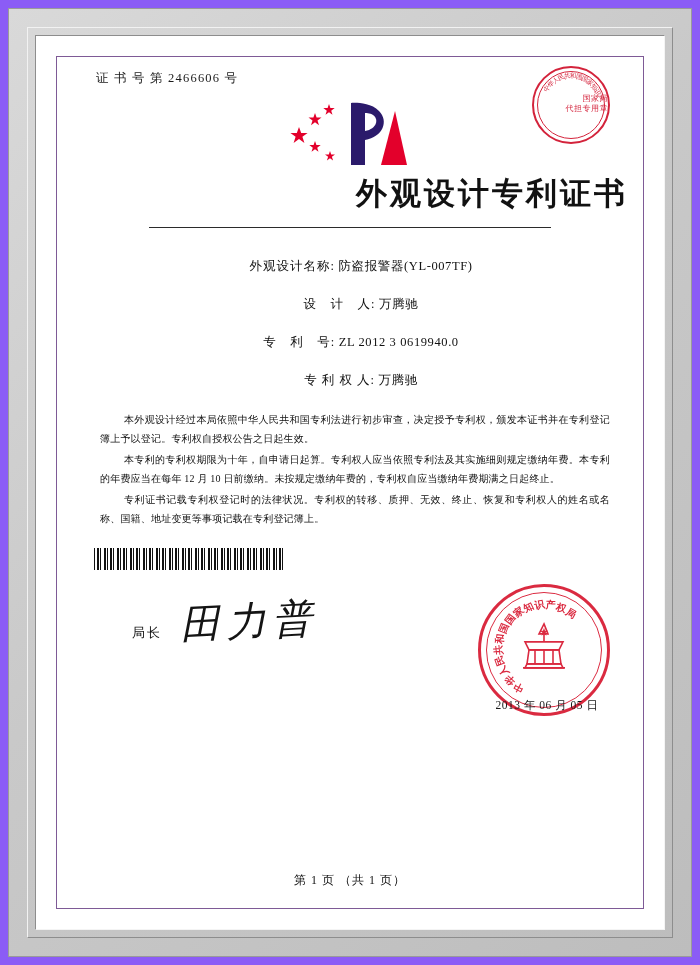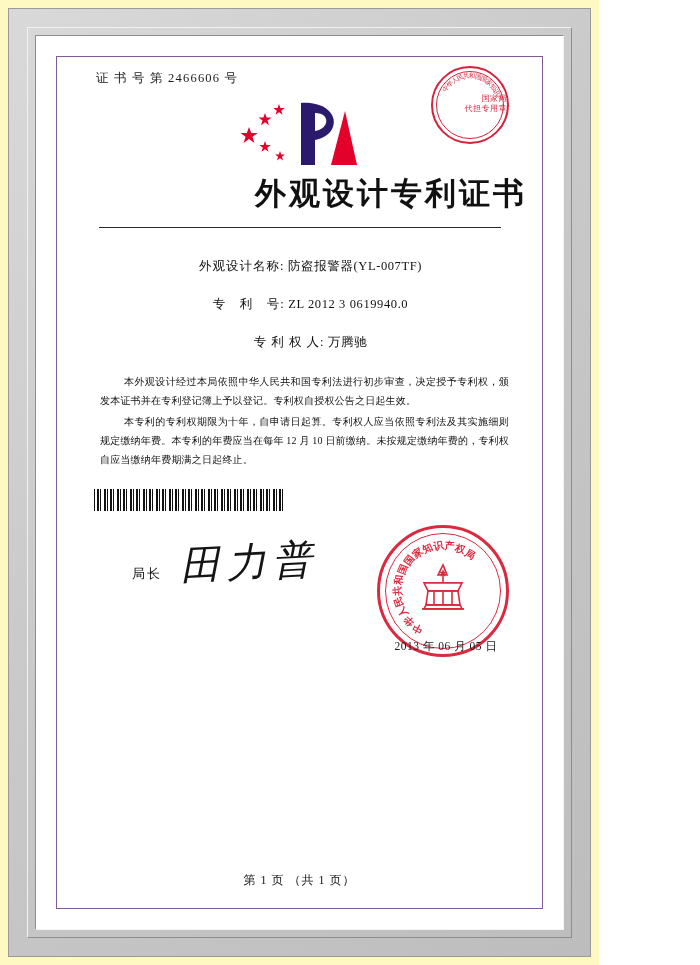--- a/index.html
+++ b/index.html
@@ -10,23 +10,23 @@
   body {
     width: 700px;
     height: 965px;
     font-family: "Liberation Serif", serif;
     overflow: hidden;
   }
 
   
   .page {
     position: relative;
-    width: 599px;
+    width: 700px;
     height: 965px;
-    background: #fef9c3;
+    background: #8b5cf6;
     box-sizing: border-box;
   }
   .frame-outer {
     position: absolute;
     left: 8px; top: 8px; right: 8px; bottom: 8px;
     border: 1px solid #9a9a9a;
     background: linear-gradient(135deg, #d9d9d9 0%, #c9c9c9 45%, #bdbdbd 100%);
     box-sizing: border-box;
   }
   .frame-bevel {
@@ -336,32 +336,37 @@
 
       <h1 class="title">外观设计专利证书</h1>
       <div class="title-rule"></div>
 
       <div class="fields">
         <div class="field">
           <span class="lbl">外观设计名称:</span>
           <span class="val">防盗报警器(YL-007TF)</span>
         </div>
         <div class="field">
+          <span class="lbl">设　计　人:</span>
+          <span class="val">万腾驰</span>
+        </div>
+        <div class="field">
           <span class="lbl">专　利　号:</span>
           <span class="val">ZL 2012 3 0619940.0</span>
         </div>
         <div class="field">
           <span class="lbl">专 利 权 人:</span>
           <span class="val">万腾驰</span>
         </div>
       </div>
 
       <div class="paragraphs">
         <p>本外观设计经过本局依照中华人民共和国专利法进行初步审查，决定授予专利权，颁发本证书并在专利登记簿上予以登记。专利权自授权公告之日起生效。</p>
         <p>本专利的专利权期限为十年，自申请日起算。专利权人应当依照专利法及其实施细则规定缴纳年费。本专利的年费应当在每年 12 月 10 日前缴纳。未按规定缴纳年费的，专利权自应当缴纳年费期满之日起终止。</p>
+        <p>专利证书记载专利权登记时的法律状况。专利权的转移、质押、无效、终止、恢复和专利权人的姓名或名称、国籍、地址变更等事项记载在专利登记簿上。</p>
       </div>
 
       <div class="barcode"></div>
 
       <div class="sign-row">
         <div class="sign-label">局长</div>
         <div class="signature">田力普</div>
 
         <div class="big-seal">
           <div class="ring2"></div>

